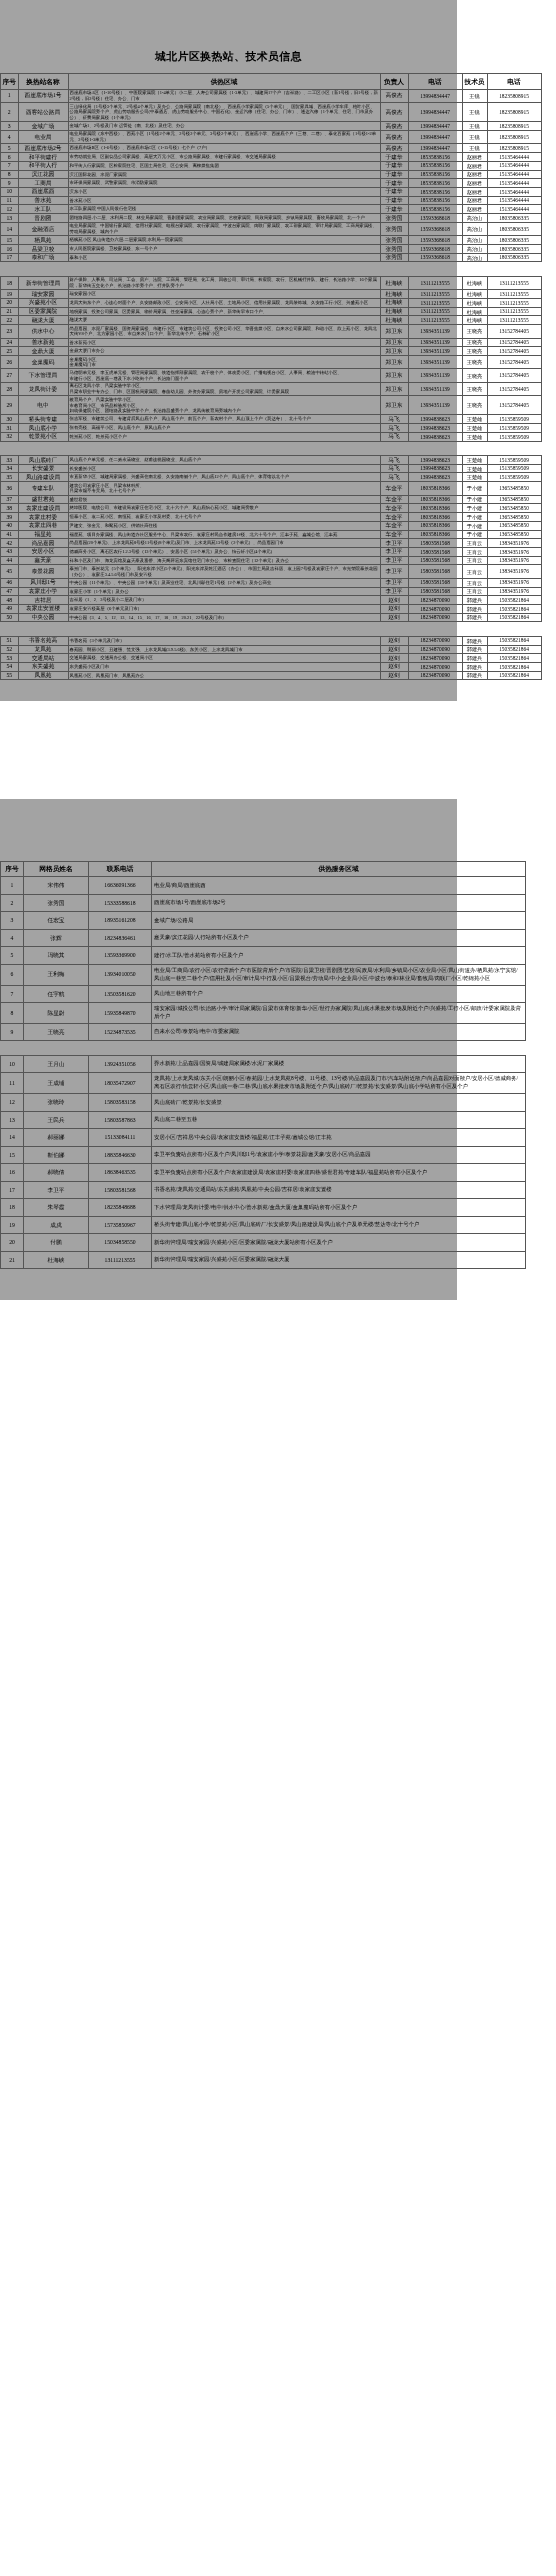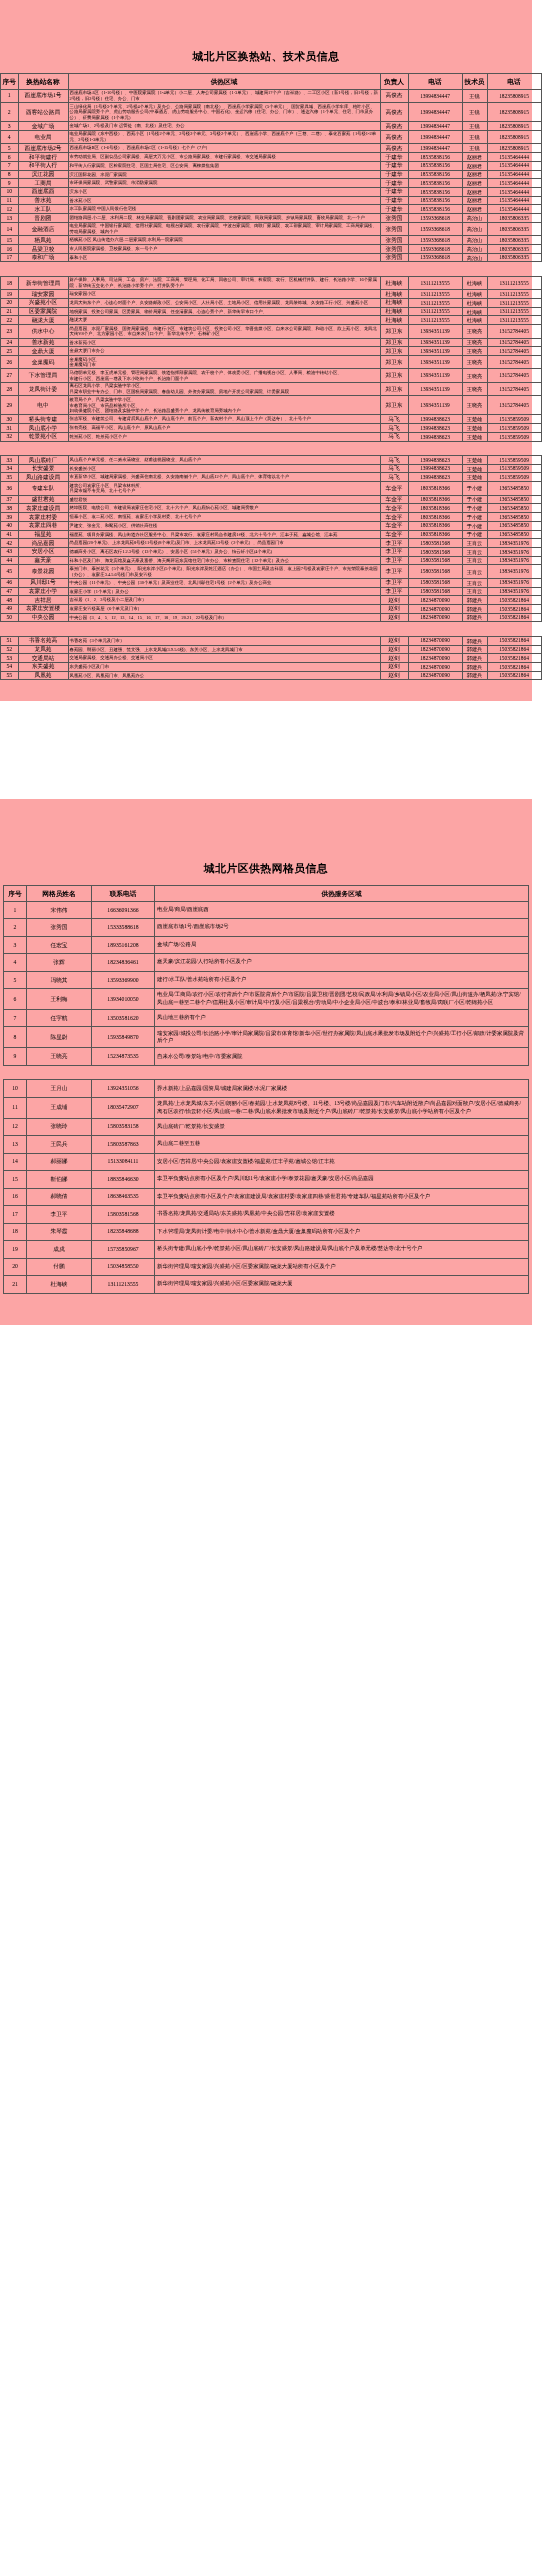--- a/index.html
+++ b/index.html
@@ -3,23 +3,23 @@
 <meta charset="utf-8">
 <style>
   html,body{margin:0;padding:0;background:#ffffff;}
   body{
     width:556px;
     font-family:"Liberation Serif","DejaVu Serif",serif;
     color:#000;
     -webkit-font-smoothing:antialiased;
   }
   .page{
-    width:532px;
+    width:457px;
     position:relative;
-    background:#fca5a5;
+    background:#a3a3a3;
     padding:0;
     box-sizing:border-box;
   }
   .page-1{padding-top:49px; padding-bottom:20.6px;}
   .page-2{padding-top:62px; padding-bottom:31px;}
 
   .doc-title{
     text-align:center;
     font-family:"Liberation Serif","DejaVu Serif",serif;
     font-weight:bold;
@@ -656,21 +656,20 @@
         </tr>
       </tbody>
   </table>
 
 </div>
 
 <div class="page-break"></div>
 
 <div class="page page-2">
 
-  <h1 class="doc-title">城北片区供热网格员信息</h1>
 
   <table class="grid t2">
     <colgroup>
       <col class="c2-no">
         <col class="c2-name">
         <col class="c2-tel">
         <col class="c2-area">
     </colgroup>
     <thead>
       <tr>

